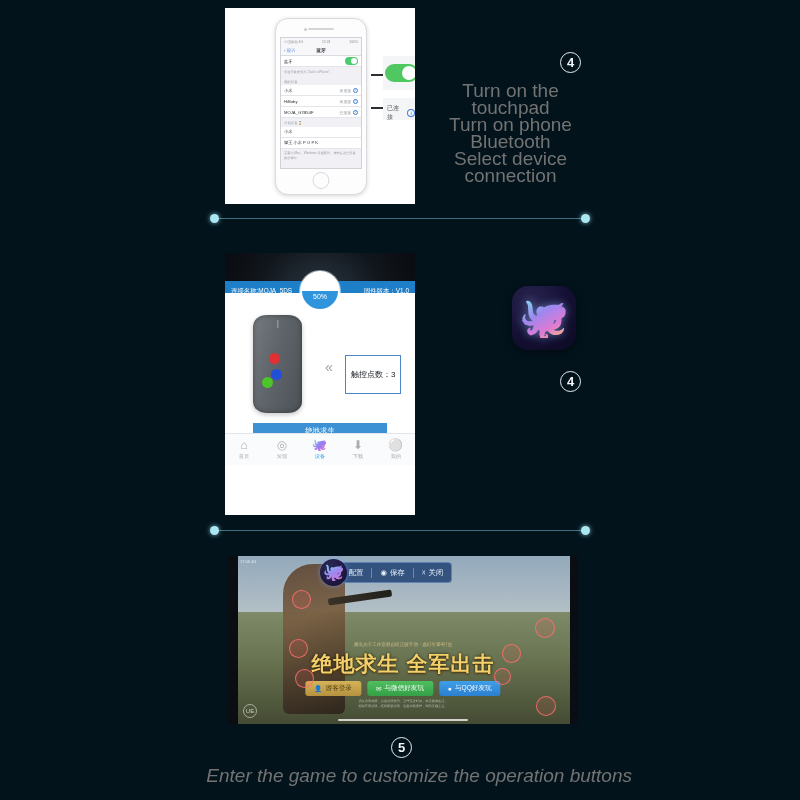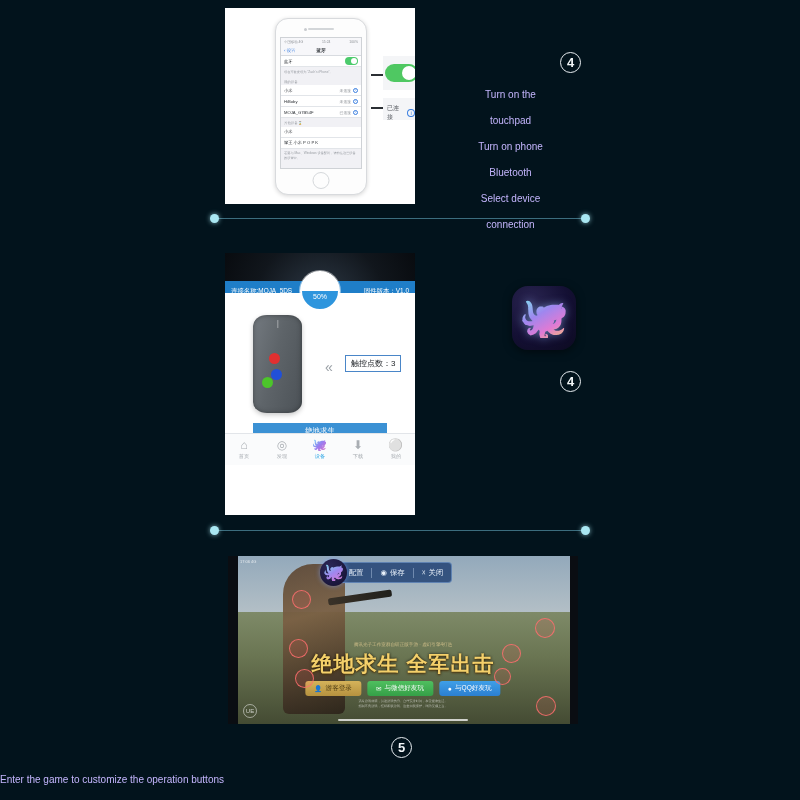--- a/index.html
+++ b/index.html
@@ -28,21 +28,21 @@
   
   .badge {
     width: 21px; height: 21px; border-radius: 50%;
     border: 1.4px solid #e9eef2; color: #f2f6f8;
     font-size: 13px; font-weight: bold;
     display: flex; align-items: center; justify-content: center;
     line-height: 1;
   }
 
   .caption {
-    color: #c4b5fd; font-size: 10px; line-height: 26px;
+    color: #737373; font-size: 19px; line-height: 17px;
     white-space: pre-line;
   }
 
   
   .panel1 {
     position: absolute; left: 225px; top: 8px;
     width: 190px; height: 196px; background: #ffffff; overflow: hidden;
   }
   .phone {
     position: absolute; left: 50px; top: 10px; width: 92px; height: 177px;
@@ -172,21 +172,21 @@
   .dot-red   { width: 11px; height: 11px; background: #e13030; left: 16px; top: 38px; }
   .dot-blue  { width: 11px; height: 11px; background: #2150d8; left: 18px; top: 54px; }
   .dot-green { width: 11px; height: 11px; background: #4cc52a; left: 9px;  top: 62px; }
   .chev {
     position: absolute; left: 100px; top: 66px;
     color: #9aa0a6; font-size: 14px; letter-spacing: -2px;
   }
   .touchbox {
     position: absolute; left: 120px; top: 62px;
     border: 1px solid #4a86c8; background: #fff;
-    padding: 2px 5px; font-size: 8px; color: #1b1f24; white-space: nowrap;
+    padding: 13px 5px; font-size: 8px; color: #1b1f24; white-space: nowrap;
   }
   .fw-btn {
     position: absolute; left: 28px; right: 28px; top: 130px; height: 16px;
     background: #3b91d4; color: #fff; font-size: 7.4px;
     display: flex; align-items: center; justify-content: center;
   }
   .tabbar {
     position: absolute; left: 0; right: 0; bottom: 0; height: 32px;
     background: #fafbfc; border-top: .8px solid #e2e5e9;
     display: flex; align-items: center;
@@ -531,15 +531,15 @@
     <div class="hot" style="left:266px; top:112px; width:17px; height:17px;"></div>
     <div class="hot" style="left:308px; top:140px; width:20px; height:20px;"></div>
 
     <div class="ue-logo">UE</div>
     <div class="scrollstrip"></div>
   </div>
 
   <div style="position:absolute; left:391px; top:737px;">
     <div class="badge">5</div>
   </div>
-  <div class="caption" style="position:absolute; left:0; top:767px; width:632px; text-align:left;">Enter the game to customize the operation buttons</div>
+  <div class="caption" style="position:absolute; left:0; top:767px; width:632px; text-align:right;font-style:italic;">Enter the game to customize the operation buttons</div>
 
 </div>
 
 </body></html>

